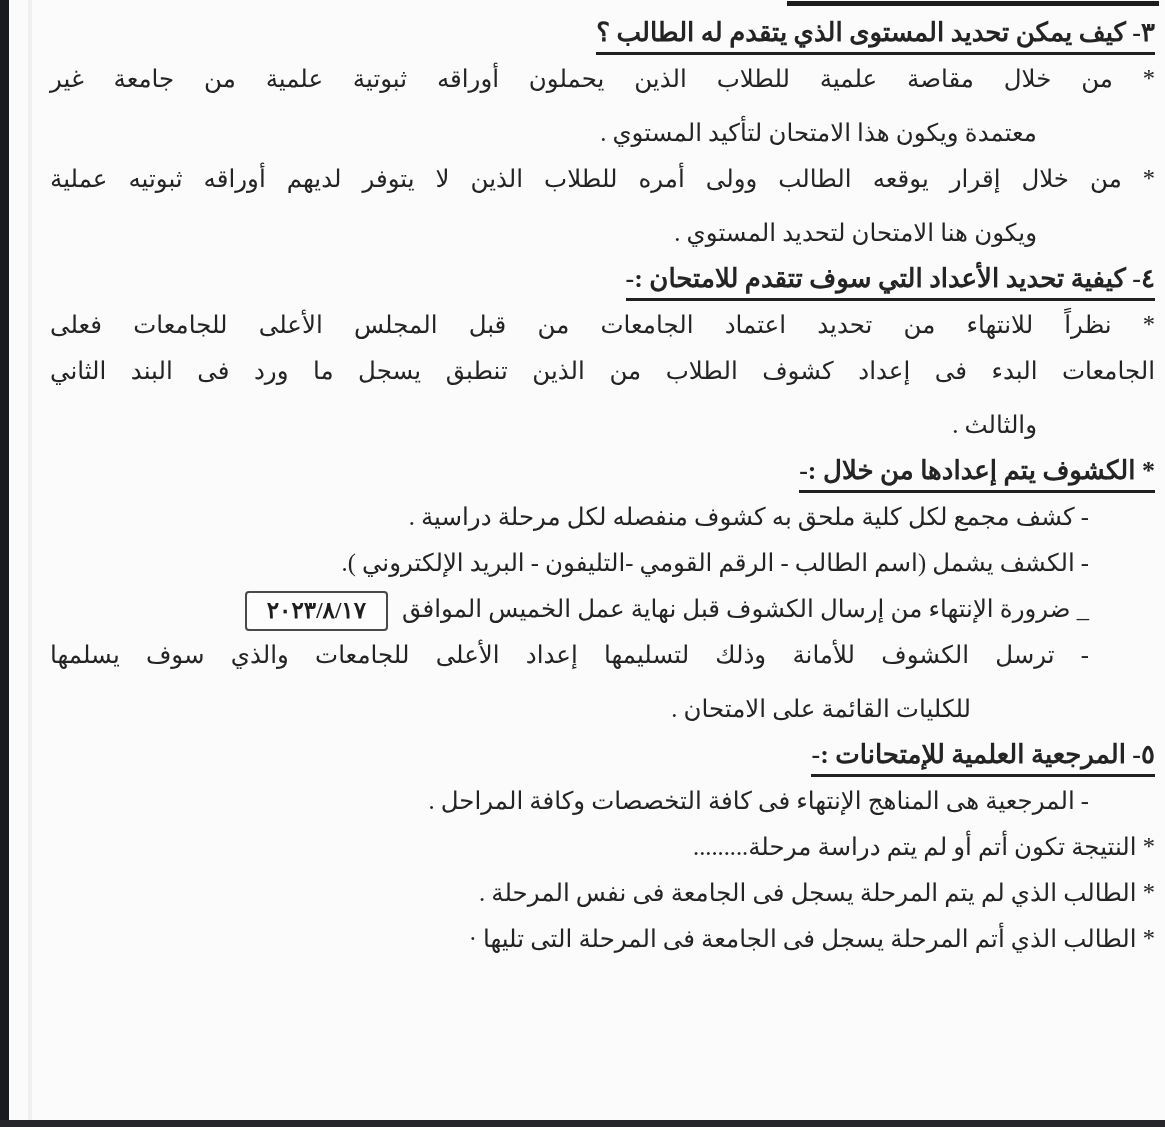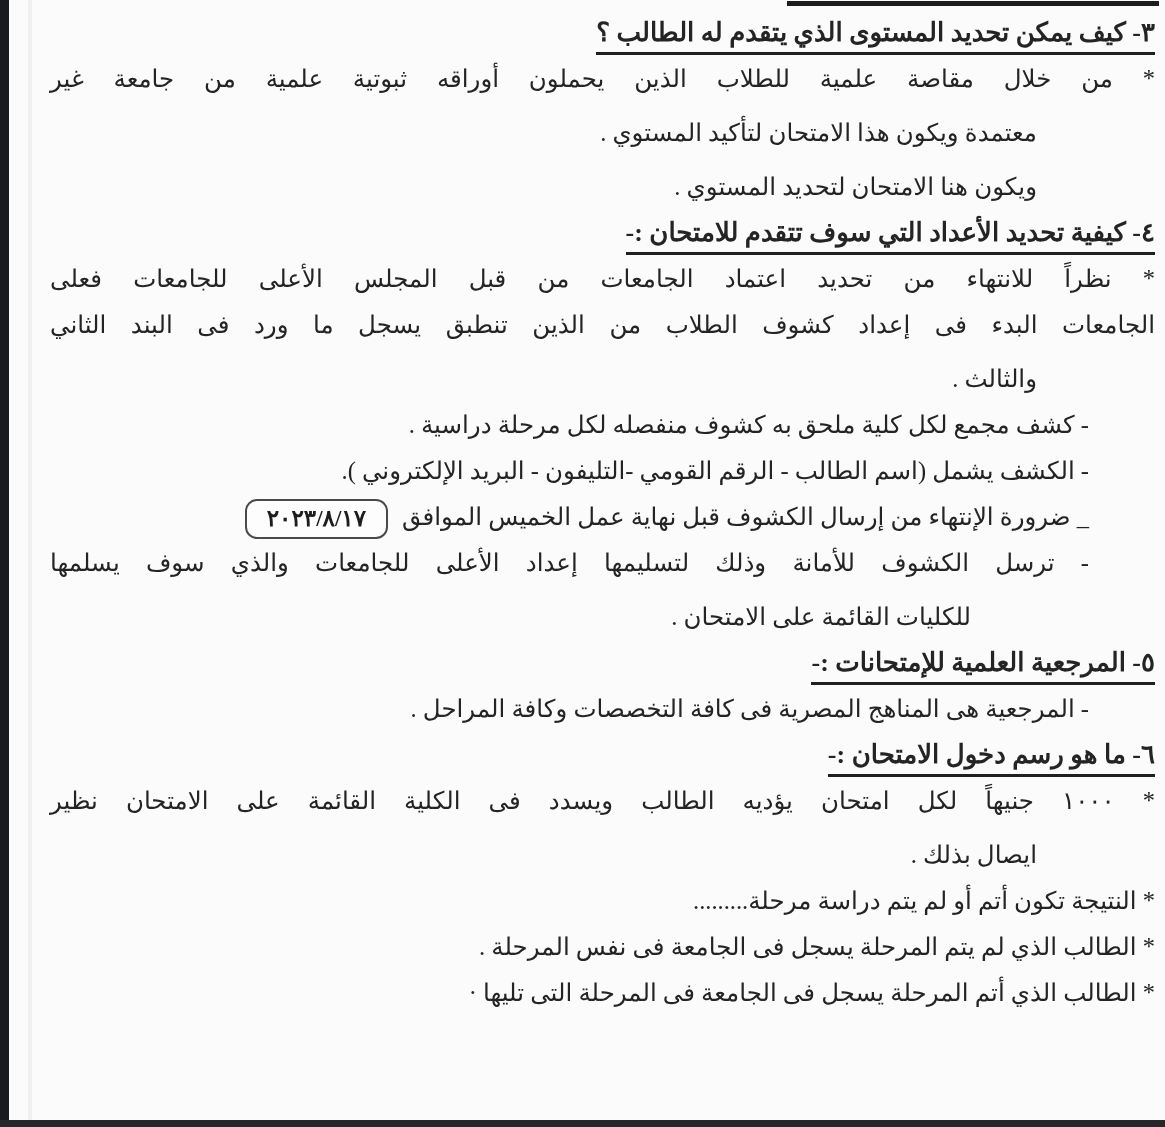--- a/index.html
+++ b/index.html
@@ -22,78 +22,73 @@
     display:inline-block;border-bottom:3px solid #202020;
     padding-bottom:3px;line-height:32px;
   }
   .item{margin:0;}
   .item.indent{padding-right:66px;}
   .line{font-size:24.5px;line-height:46px;}
   .line.just{text-align:justify;text-align-last:justify;}
   .line.cont{padding-right:118px;margin-top:8px;}
   .date-chip{
     display:inline-block;direction:ltr;unicode-bidi:isolate;
-    border:2px solid #4a4a4a;border-radius:12px;
+    border:2px solid #4a4a4a;border-radius:4px;
     padding:1px 20px;margin:0 14px;
     font-weight:bold;font-size:23px;letter-spacing:5px;
     color:#1d1d1d;line-height:34px;vertical-align:middle;background:#fdfdfd;
   }
 </style>
 </head>
 <body>
 
 <div class="edge-left"></div>
 <div class="fold-shadow"></div>
 <div class="torn-rule"></div>
 
 <div class="doc" dir="rtl">
     <section class="doc-section">
       <div class="heading"><span class="heading-text">٣- كيف يمكن تحديد المستوى الذي يتقدم له الطالب ؟</span></div>
       <div class="item">
         <div class="line just">* من خلال مقاصة علمية للطلاب الذين يحملون أوراقه ثبوتية علمية من جامعة غير</div>
         <div class="line cont">معتمدة ويكون هذا الامتحان لتأكيد المستوي .</div>
       </div>
       <div class="item">
+        <div class="line just">* من خلال إقرار يوقعه الطالب وولى أمره للطلاب الذين لا يتوفر لديهم أوراقه ثبوتيه عملية</div>
         <div class="line cont">ويكون هنا الامتحان لتحديد المستوي .</div>
       </div>
     </section>
     <section class="doc-section">
       <div class="heading"><span class="heading-text">٤- كيفية تحديد الأعداد التي سوف تتقدم للامتحان :-</span></div>
       <div class="item">
         <div class="line just">* نظراً للانتهاء من تحديد اعتماد الجامعات من قبل المجلس الأعلى للجامعات فعلى</div>
         <div class="line just">الجامعات البدء فى إعداد كشوف الطلاب من الذين تنطبق يسجل ما ورد فى البند الثاني</div>
         <div class="line cont">والثالث .</div>
       </div>
     </section>
     <section class="doc-section">
+      <div class="heading"><span class="heading-text">* الكشوف يتم إعدادها من خلال :-</span></div>
       <div class="item indent">
         <div class="line">- كشف مجمع لكل كلية ملحق به كشوف منفصله لكل مرحلة دراسية .</div>
       </div>
       <div class="item indent">
         <div class="line">- الكشف يشمل (اسم الطالب - الرقم القومي -التليفون - البريد الإلكتروني ).</div>
       </div>
       <div class="item indent">
         <div class="line">_ ضرورة الإنتهاء من إرسال الكشوف قبل نهاية عمل الخميس الموافق<span class="date-chip" dir="ltr">٢٠٢٣/٨/١٧</span></div>
       </div>
       <div class="item indent">
         <div class="line just">- ترسل الكشوف للأمانة وذلك لتسليمها إعداد الأعلى للجامعات والذي سوف يسلمها</div>
         <div class="line cont">للكليات القائمة على الامتحان .</div>
       </div>
     </section>
     <section class="doc-section">
       <div class="heading"><span class="heading-text">٥- المرجعية العلمية للإمتحانات :-</span></div>
       <div class="item indent">
-        <div class="line">- المرجعية هى المناهج المصرية فى كافة التخصصات وكافة المراحل .</div>
-      </div>
-    </section>
-    <section class="doc-section">
-      <div class="heading"><span class="heading-text">٦- ما هو رسم دخول الامتحان :-</span></div>
-      <div class="item">
-        <div class="line just">* ١٠٠٠ جنيهاً لكل امتحان يؤديه الطالب ويسدد فى الكلية القائمة على الامتحان نظير</div>
-        <div class="line cont">ايصال بذلك .</div>
+        <div class="line">- المرجعية هى المناهج الإنتهاء فى كافة التخصصات وكافة المراحل .</div>
       </div>
     </section>
     <section class="doc-section">
       <div class="item">
         <div class="line">* النتيجة تكون أتم أو لم يتم دراسة مرحلة.........</div>
       </div>
       <div class="item">
         <div class="line">* الطالب الذي لم يتم المرحلة يسجل فى الجامعة فى نفس المرحلة .</div>
       </div>
       <div class="item">

